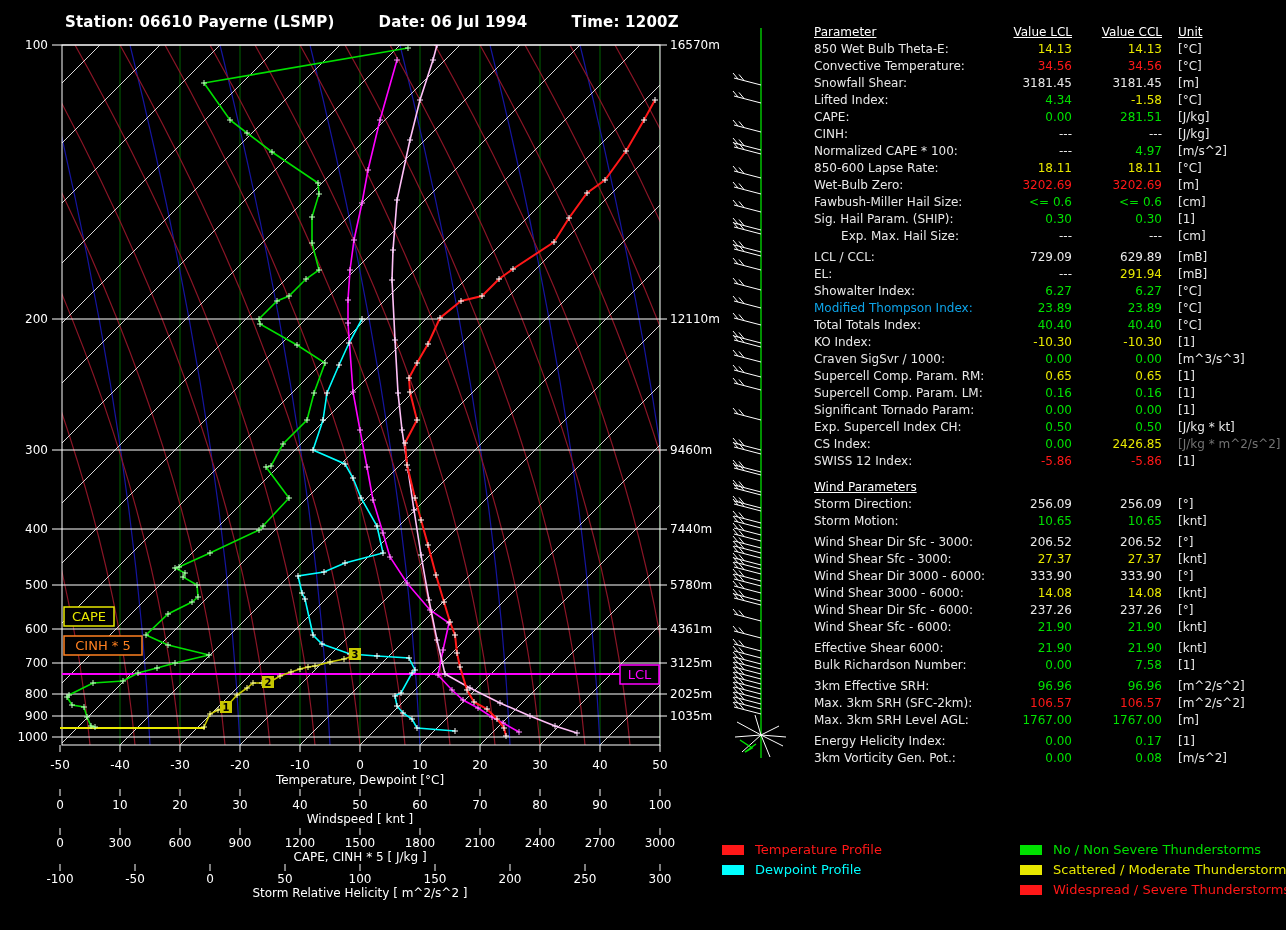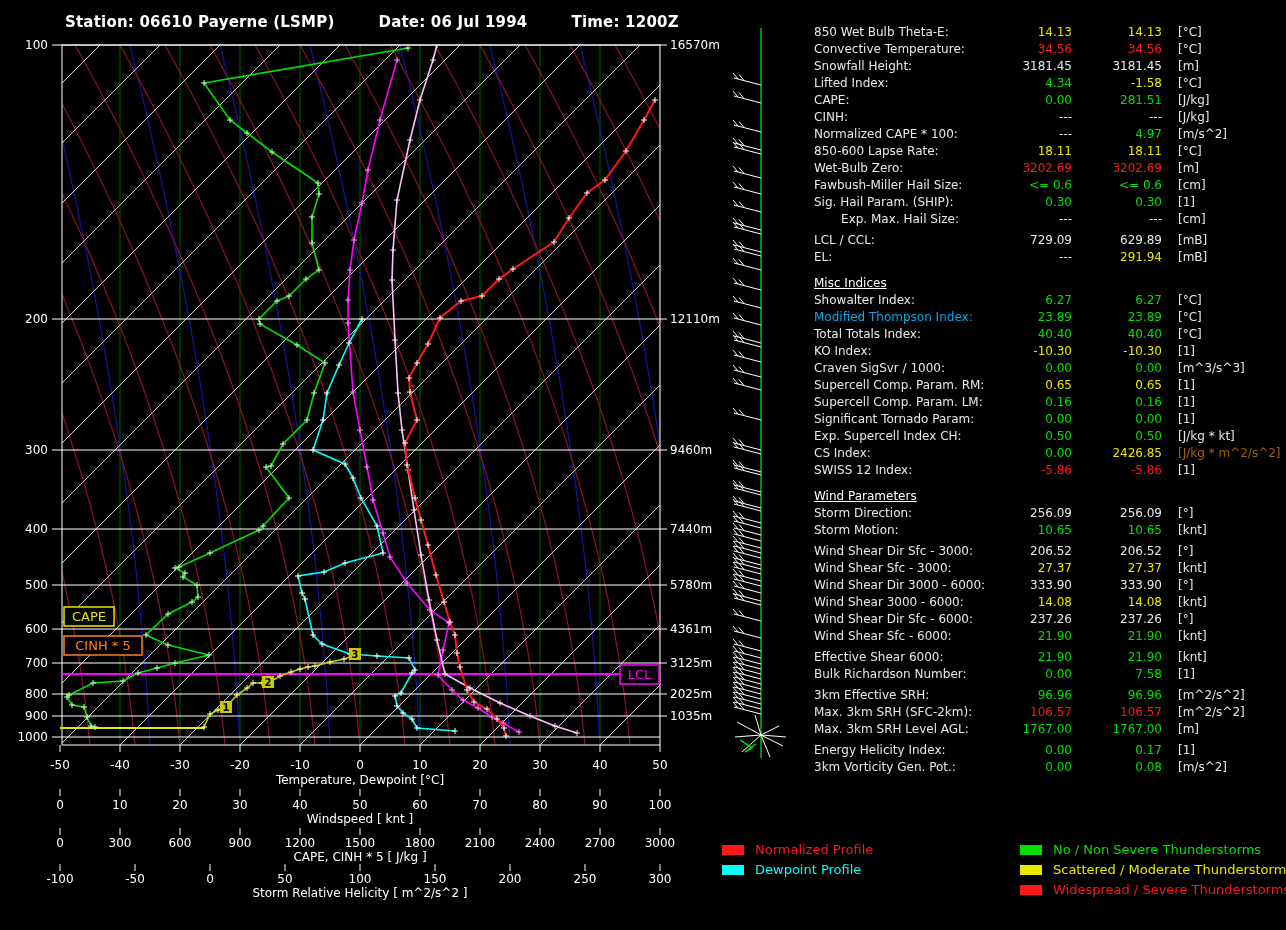--- a/index.html
+++ b/index.html
@@ -836,34 +836,40 @@
         <line x1="761" y1="735" x2="783" y2="746" stroke="#fff" stroke-width="1"></line>
         <line x1="761" y1="735" x2="735" y2="737" stroke="#fff" stroke-width="1"></line>
         <line x1="761" y1="735" x2="786" y2="737" stroke="#fff" stroke-width="1"></line>
         <line x1="761" y1="735" x2="755" y2="715" stroke="#fff" stroke-width="1"></line>
         <line x1="761" y1="735" x2="770" y2="757" stroke="#fff" stroke-width="1"></line>
         <polyline points="740,740 752,748 745,752 756,744" fill="none" stroke="#00e000" stroke-width="1.5"></polyline>
       </g>
     </svg>
 
   <div id="param-table">
+      <div class="thead">
+        <span class="c-label">Parameter</span>
+        <span class="c-lcl">Value LCL</span>
+        <span class="c-ccl">Value CCL</span>
+        <span class="c-unit">Unit</span>
+      </div>
       <div class="trow">
         <span class="c-label" style="color: rgb(232, 232, 232);">850 Wet Bulb Theta-E:</span>
         <span class="c-lcl" style="color: rgb(232, 232, 0);">14.13</span>
         <span class="c-ccl" style="color: rgb(232, 232, 0);">14.13</span>
         <span class="c-unit" style="color: rgb(232, 232, 232);">[°C]</span>
       </div>
       <div class="trow">
         <span class="c-label" style="color: rgb(232, 232, 232);">Convective Temperature:</span>
         <span class="c-lcl" style="color: rgb(255, 24, 24);">34.56</span>
         <span class="c-ccl" style="color: rgb(255, 24, 24);">34.56</span>
         <span class="c-unit" style="color: rgb(232, 232, 232);">[°C]</span>
       </div>
       <div class="trow">
-        <span class="c-label" style="color: rgb(232, 232, 232);">Snowfall Height:</span>
+        <span class="c-label" style="color: rgb(232, 232, 232);">Snowfall Shear:</span>
         <span class="c-lcl" style="color: rgb(232, 232, 232);">3181.45</span>
         <span class="c-ccl" style="color: rgb(232, 232, 232);">3181.45</span>
         <span class="c-unit" style="color: rgb(232, 232, 232);">[m]</span>
       </div>
       <div class="trow">
         <span class="c-label" style="color: rgb(232, 232, 232);">Lifted Index:</span>
         <span class="c-lcl" style="color: rgb(0, 224, 0);">4.34</span>
         <span class="c-ccl" style="color: rgb(232, 232, 0);">-1.58</span>
         <span class="c-unit" style="color: rgb(232, 232, 232);">[°C]</span>
       </div>
@@ -920,21 +926,20 @@
         <span class="c-lcl" style="color: rgb(232, 232, 232);">729.09</span>
         <span class="c-ccl" style="color: rgb(232, 232, 232);">629.89</span>
         <span class="c-unit" style="color: rgb(232, 232, 232);">[mB]</span>
       </div>
       <div class="trow">
         <span class="c-label" style="color: rgb(232, 232, 232);">EL:</span>
         <span class="c-lcl" style="color: rgb(232, 232, 232);">---</span>
         <span class="c-ccl" style="color: rgb(232, 232, 0);">291.94</span>
         <span class="c-unit" style="color: rgb(232, 232, 232);">[mB]</span>
       </div>
-      <div class="section-title">Misc Indices</div>
       <div class="trow">
         <span class="c-label" style="color: rgb(232, 232, 232);">Showalter Index:</span>
         <span class="c-lcl" style="color: rgb(0, 224, 0);">6.27</span>
         <span class="c-ccl" style="color: rgb(0, 224, 0);">6.27</span>
         <span class="c-unit" style="color: rgb(232, 232, 232);">[°C]</span>
       </div>
       <div class="trow">
         <span class="c-label" style="color: #0ea5e9;">Modified Thompson Index:</span>
         <span class="c-lcl" style="color: rgb(0, 224, 0);">23.89</span>
         <span class="c-ccl" style="color: rgb(0, 224, 0);">23.89</span>
@@ -979,21 +984,21 @@
       <div class="trow">
         <span class="c-label" style="color: rgb(232, 232, 232);">Exp. Supercell Index CH:</span>
         <span class="c-lcl" style="color: rgb(0, 224, 0);">0.50</span>
         <span class="c-ccl" style="color: rgb(0, 224, 0);">0.50</span>
         <span class="c-unit" style="color: rgb(232, 232, 232);">[J/kg * kt]</span>
       </div>
       <div class="trow">
         <span class="c-label" style="color: rgb(232, 232, 232);">CS Index:</span>
         <span class="c-lcl" style="color: rgb(0, 224, 0);">0.00</span>
         <span class="c-ccl" style="color: rgb(232, 232, 0);">2426.85</span>
-        <span class="c-unit" style="color: #a16207;">[J/kg * m^2/s^2]</span>
+        <span class="c-unit" style="color: #737373;">[J/kg * m^2/s^2]</span>
       </div>
       <div class="trow">
         <span class="c-label" style="color: rgb(232, 232, 232);">SWISS 12 Index:</span>
         <span class="c-lcl" style="color: rgb(255, 24, 24);">-5.86</span>
         <span class="c-ccl" style="color: rgb(255, 24, 24);">-5.86</span>
         <span class="c-unit" style="color: rgb(232, 232, 232);">[1]</span>
       </div>
       <div class="section-title">Wind Parameters</div>
       <div class="trow">
         <span class="c-label" style="color: rgb(232, 232, 232);">Storm Direction:</span>
@@ -1083,21 +1088,21 @@
         <span class="c-label" style="color: rgb(232, 232, 232);">3km Vorticity Gen. Pot.:</span>
         <span class="c-lcl" style="color: rgb(0, 224, 0);">0.00</span>
         <span class="c-ccl" style="color: rgb(0, 224, 0);">0.08</span>
         <span class="c-unit" style="color: rgb(232, 232, 232);">[m/s^2]</span>
       </div>
     </div>
 
   <div id="legend-left" class="legend">
       <div class="legend-item">
         <span class="swatch" style="background: rgb(255, 24, 24);"></span>
-        <span style="color: rgb(255, 24, 24);">Normalized Profile</span>
+        <span style="color: rgb(255, 24, 24);">Temperature Profile</span>
       </div>
       <div class="legend-item">
         <span class="swatch" style="background: rgb(0, 255, 255);"></span>
         <span style="color: rgb(0, 255, 255);">Dewpoint Profile</span>
       </div>
     </div>
   <div id="legend-right" class="legend">
       <div class="legend-item">
         <span class="swatch" style="background: rgb(0, 224, 0);"></span>
         <span style="color: rgb(0, 224, 0);">No / Non Severe Thunderstorms</span>

